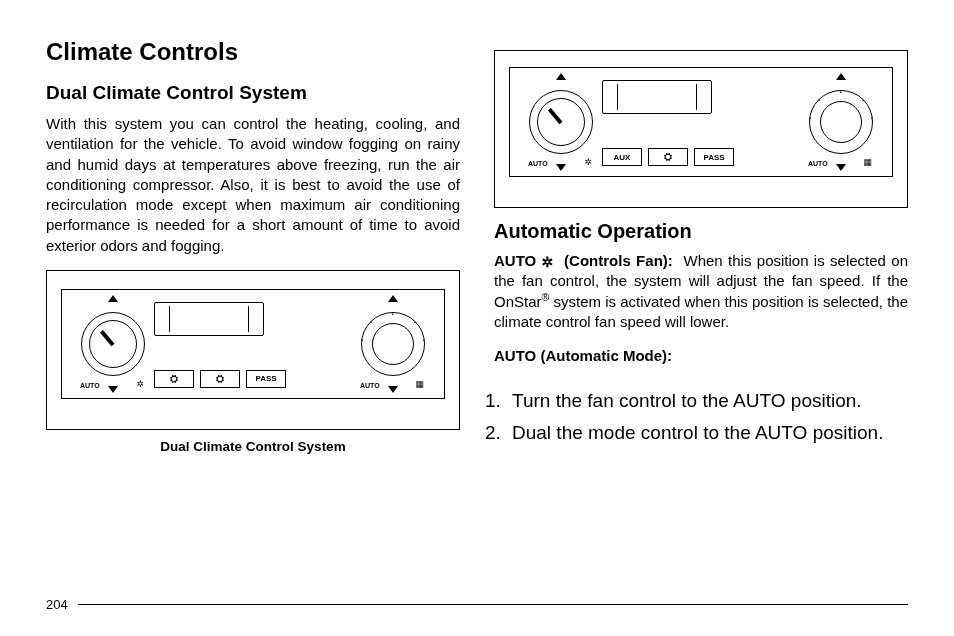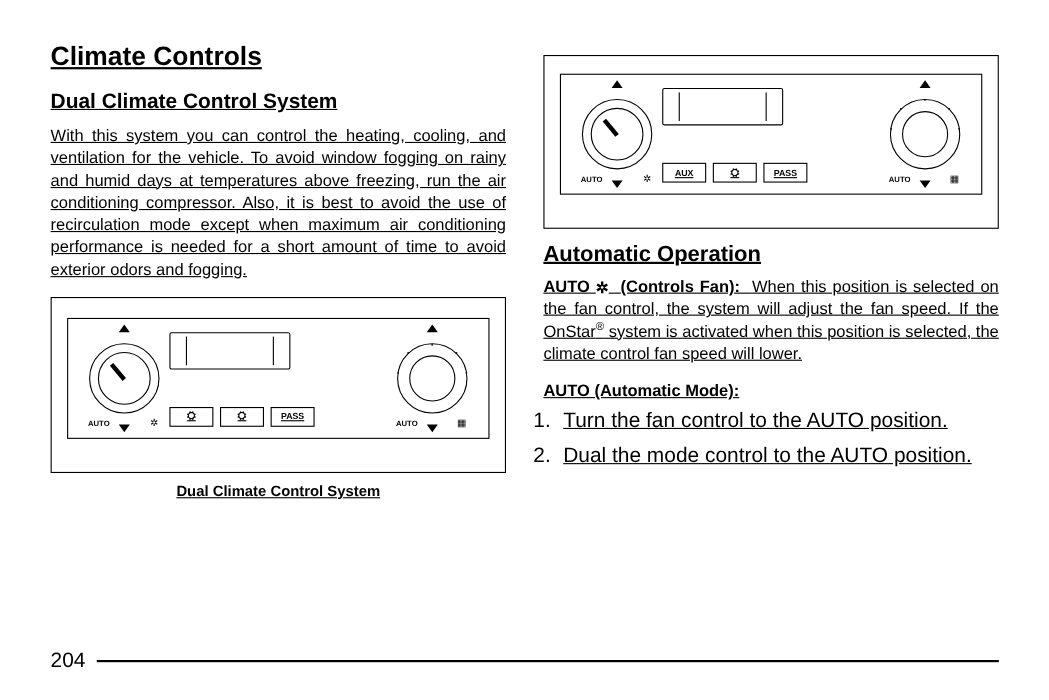--- a/index.html
+++ b/index.html
@@ -9,21 +9,21 @@
     height: 636px;
     background: #fff;
     color: #000;
     position: relative;
     padding: 38px 46px 20px 46px;
   }
   .columns {
     display: flex;
     gap: 34px;
   }
-  .col { flex: 1; text-decoration: underline; }
+  .col { flex: 1; }
   h1 {
     font-size: 24px;
     font-weight: 700;
     margin-bottom: 16px;
   }
   h2 {
     font-size: 19px;
     font-weight: 700;
     margin-bottom: 10px;
   }
@@ -153,21 +153,21 @@
     position:absolute; font-size:6px; line-height:1;
   }
   .list { margin-left: 12px; font-size:19px; line-height:1.55; }
   .list li { padding-left: 6px; margin-bottom: 2px; }
   .footer {
     position: absolute;
     left: 46px; right: 46px; bottom: 24px;
     display:flex; align-items:center; gap:10px;
   }
   .footer-line { flex:1; height:1.5px; background:#000; }
-  .page-num { font-size:19px; }
+  .page-num { font-size:13px; }
   .fan-glyph { font-size:14px; display:inline-block; vertical-align:middle; line-height:1;}
 </style>
 </head>
 <body>
 
 <div class="columns">
   <div class="col">
     <h1>Climate Controls</h1>
     <h2>Dual Climate Control System</h2>
     <p class="body">With this system you can control the heating, cooling, and ventilation for the vehicle. To avoid window fogging on rainy and humid days at temperatures above freezing, run the air conditioning compressor. Also, it is best to avoid the use of recirculation mode except when maximum air conditioning performance is needed for a short amount of time to avoid exterior odors and fogging.</p>
@@ -267,21 +267,21 @@
       </div>
     </div>
 
     <h3>Automatic Operation</h3>
 
     <p class="body justify">
       <strong><span>AUTO</span> <span class="fan-glyph">✲</span>&nbsp; <span>(Controls Fan):</span></strong>&nbsp;
       <span>When this position is selected on the fan control, the system will adjust the fan speed. If the OnStar</span><sup>®</sup><span> system is activated when this position is selected, the climate control fan speed will lower.</span>
     </p>
 
-    <p class="body" style="margin-bottom:2px;"><strong>AUTO (Automatic Mode):</strong></p>
+    <p class="body" style="margin-bottom:20px;"><strong>AUTO (Automatic Mode):</strong></p>
     <ol class="list">
       <li>Turn the fan control to the AUTO position.</li>
       <li>Dual the mode control to the AUTO position.</li>
     </ol>
   </div>
 </div>
 
 <div class="footer">
   <span class="page-num">204</span>
   <div class="footer-line"></div>

